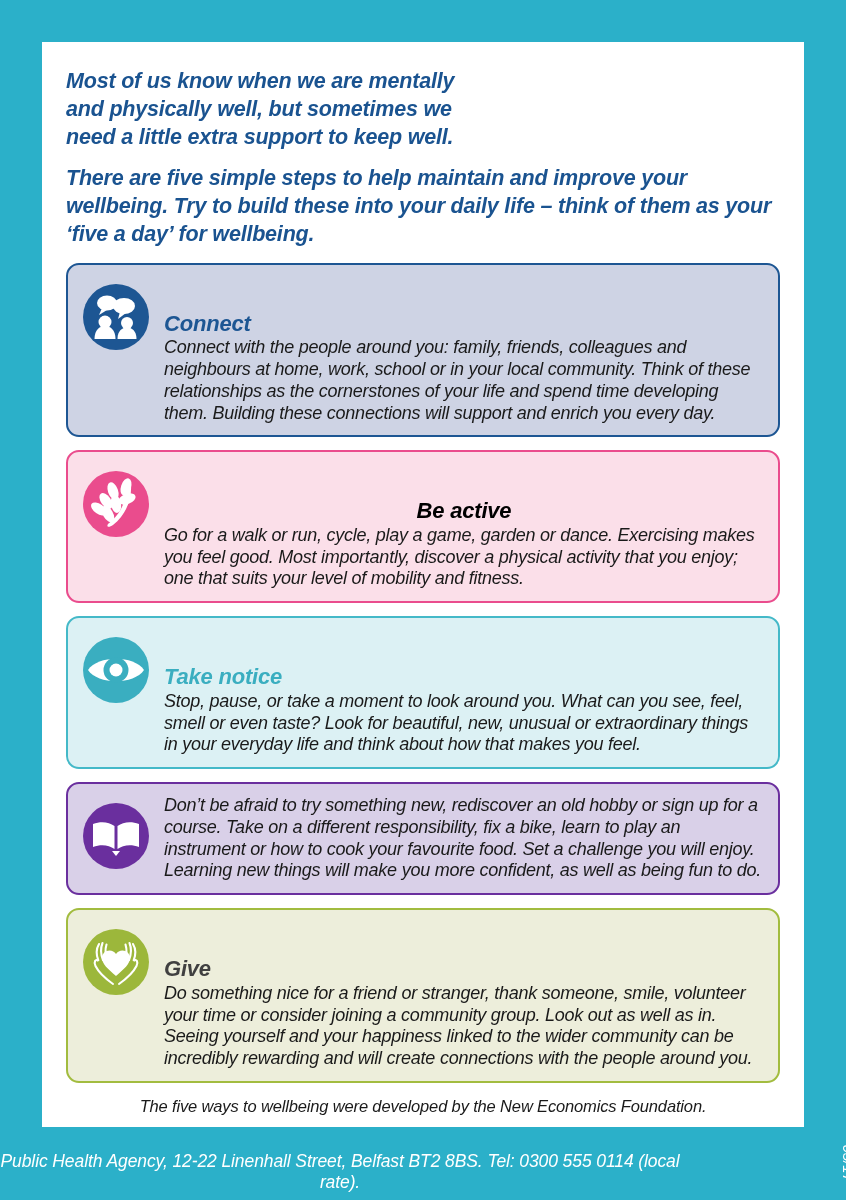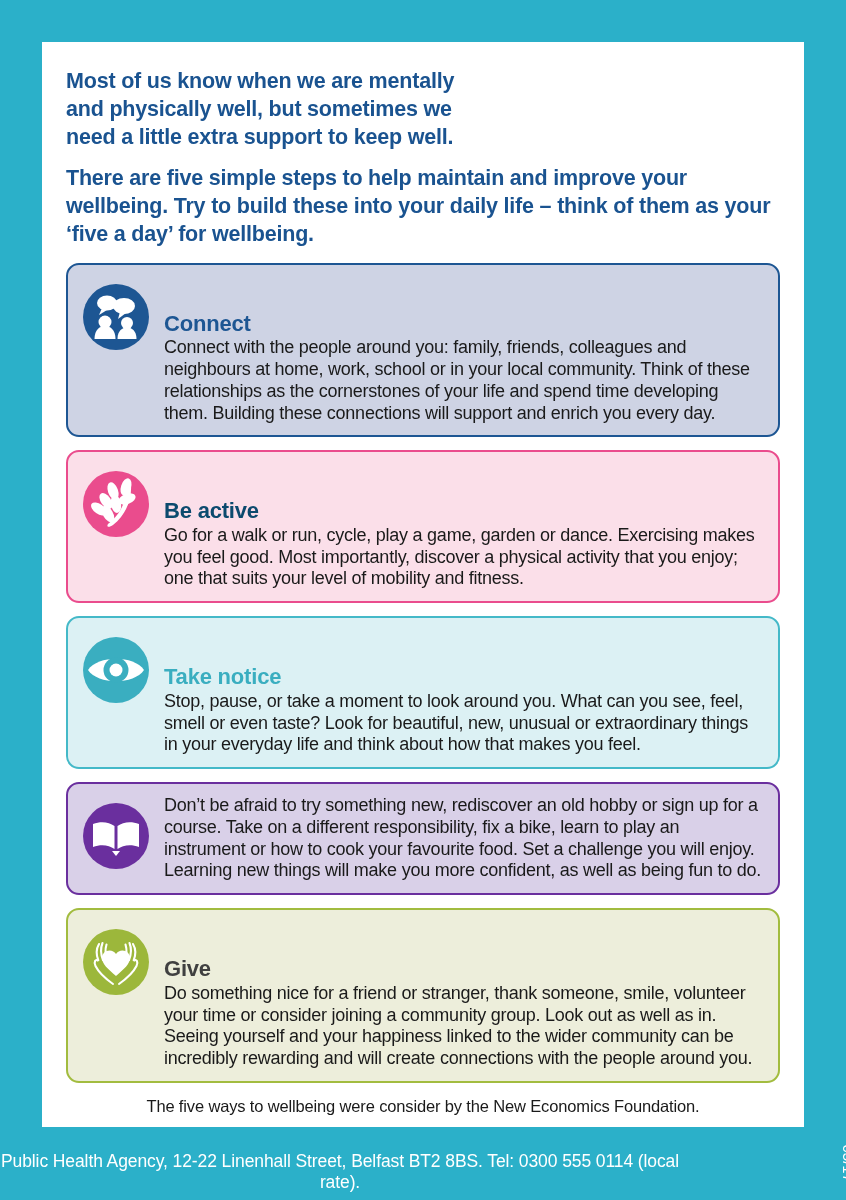--- a/index.html
+++ b/index.html
@@ -12,20 +12,21 @@
     background: #2bb0c9;
     font-family: "Liberation Sans", sans-serif;
     overflow: hidden;
   }
   .poster {
     position: relative;
     width: 846px;
     height: 1200px;
     background: #2bb0c9;
     box-sizing: border-box;
+    font-style: italic;
   }
   .white-panel {
     position: absolute;
     left: 42px;
     top: 42px;
     width: 762px;
     height: 1085px;
     background: #ffffff;
     box-sizing: border-box;
     padding: 26px 24px 0 24px;
@@ -92,21 +93,21 @@
   .card-body {
     font-size: 18px;
     line-height: 1.21;
     color: #1a1a1a;
     letter-spacing: -0.25px;
   }
   
   .card-connect   { background:#ced3e4; border-color:#1d5693; }
   .card-connect .card-title { color:#1d5693; }
   .card-active    { background:#fbdfe9; border-color:#ea4c8d; }
-  .card-active .card-title { color:#0c4a6e; }
+  .card-active .card-title { color:#000000;text-align:center; }
   .card-notice    { background:#dcf1f4; border-color:#44b9c8; }
   .card-notice .card-title { color:#3aaec0; }
   .card-learning  { background:#d9d0e8; border-color:#6a2f9e; }
   .card-learning .card-title { color:#6a2f9e; }
   .card-give      { background:#edeedb; border-color:#a2bc3f; }
   .card-give .card-title { color:#404040; }
   
   .credits {
     text-align: center;
     font-size: 16.5px;
@@ -230,20 +231,20 @@
             </g>
           </svg>
         </div>
         <div class="card-title">Give</div>
         <div class="card-body">Do something nice for a friend or stranger, thank someone, smile, volunteer your time or consider joining a community group. Look out as well as in. Seeing yourself and your happiness linked to the wider community can be incredibly rewarding and will create connections with the people around you.</div>
       </div>
 
     </div>
 
     <div class="credits">
-      <div>The five ways to wellbeing were consider by the New Economics Foundation.</div>
+      <div>The five ways to wellbeing were developed by the New Economics Foundation.</div>
     </div>
 
   </div>
 
   <div class="footer">Public Health Agency, 12-22 Linenhall Street, Belfast BT2 8BS. Tel: 0300 555 0114 (local rate).</div>
   <div class="date-stamp">05/17</div>
 </div>
 
 </body></html>

